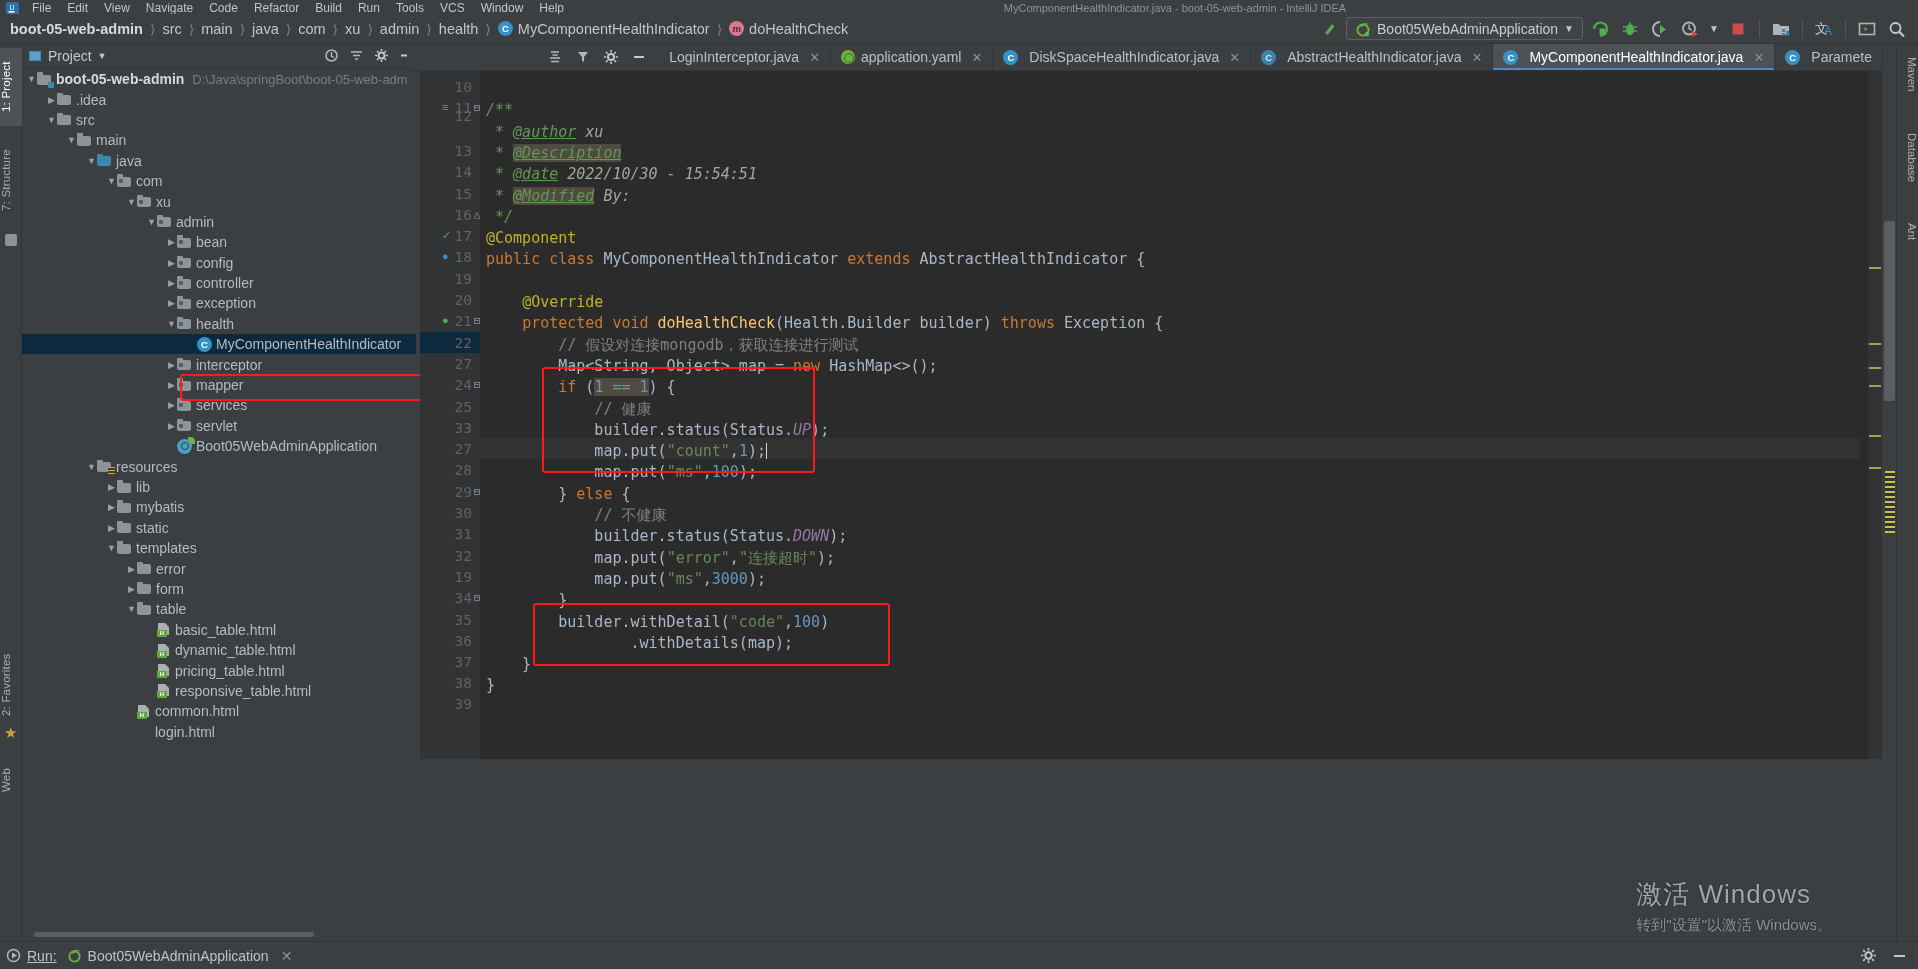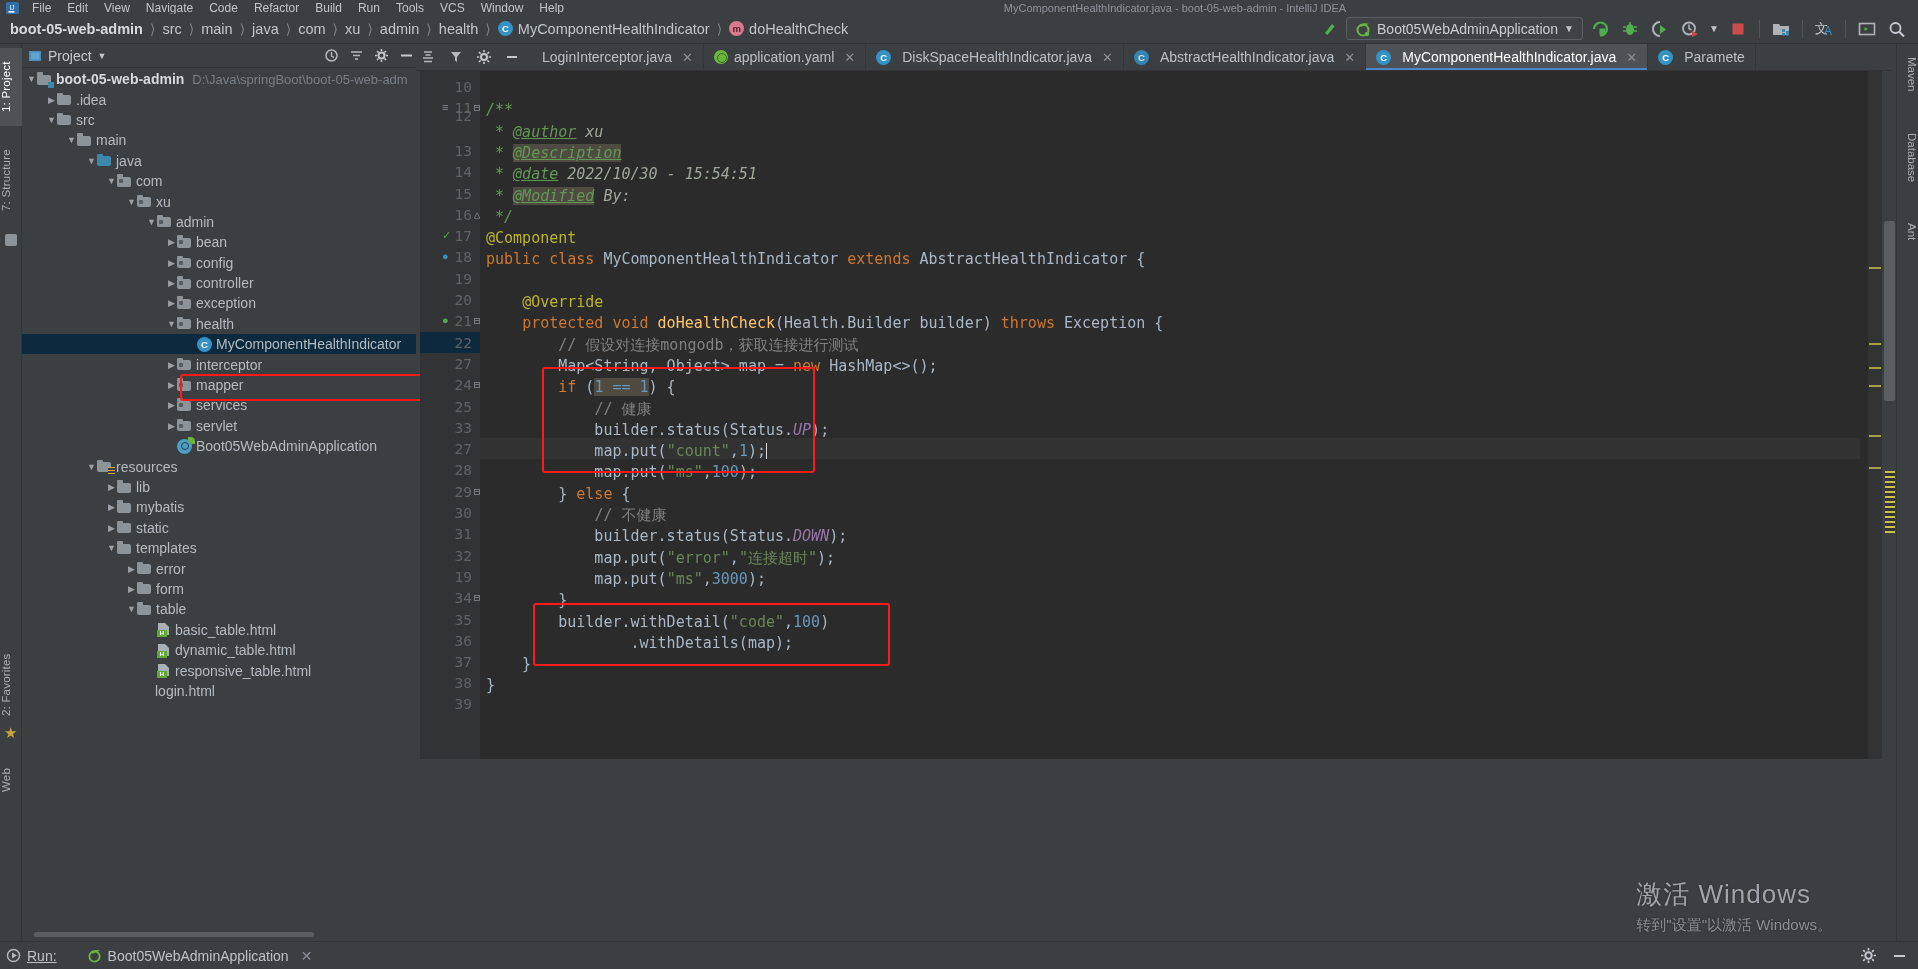--- a/index.html
+++ b/index.html
@@ -114,23 +114,24 @@
   .htmlic .pg { position:absolute; left:1px; top:1px; width:11px; height:12px; background:#a9b0b5; }
   .htmlic .pg:after { content:''; position:absolute; right:0; top:0; border-left:4px solid transparent;
                       border-top:4px solid #3c3f41; }
   .htmlic .h { position:absolute; left:0px; bottom:0px; width:10px; height:7px; background:#62a838;
                color:#fff; font-size:6px; font-weight:bold; text-align:center; line-height:7px; }
 
   .selbox { position:absolute; border:2.5px solid #ff1a1a; border-radius:3px; pointer-events:none; }
 
   
   .tabsrow {
-    position:absolute; left:416px; top:44px; width:1476px; height:27px;
+    position:absolute; left:407px; top:44px; width:1476px; height:27px;
     background:#3c3f41; display:flex; align-items:stretch; overflow:hidden;
     border-bottom:1px solid #323437;
+    justify-content:flex-end;
   }
   .tabsleft { display:flex; align-items:center; gap:12px; padding:0 12px 0 4px; color:#a9b0b6; }
   .tab {
     display:flex; align-items:center; gap:6px; padding:0 10px; font-size:14px;
     color:#b9c0c6; white-space:nowrap; border-right:1px solid #343739; position:relative;
   }
   .tab.active { background:#4e5254; color:#ffffff; }
   .tab.active:after { content:''; position:absolute; left:0; right:0; bottom:0; height:2px; background:#4a88c7; }
   .tab .x { color:#8b9197; font-size:13px; margin-left:4px; }
   .yamlic { width:14px; height:14px; border-radius:50%; background:#6db33f; flex:none; position:relative; }
@@ -176,21 +177,21 @@
   .scroller { position:absolute; right:0; top:0; width:14px; height:688px; background:#3c3f41; }
   .scrollthumb { position:absolute; right:1px; width:11px; background:#5b5e60; border-radius:2px; }
   .errstripe { position:absolute; right:1px; width:10px; background:#c8c24a; }
 
   
   .runbar {
     position:absolute; left:0; bottom:0; width:1918px; height:28px;
     background:#3c3f41; display:flex; align-items:center; padding-left:6px;
     font-size:14px; color:#bcc2c7; border-top:1px solid #323437;
   }
-  .runbar .runlbl { margin-left:6px; margin-right:30px;text-decoration:underline; }
+  .runbar .runlbl { margin-left:6px; margin-right:10px;text-decoration:underline; }
   .runchip { display:flex; align-items:center; gap:6px; }
   .runbar .right { margin-left:auto; display:flex; align-items:center; gap:14px; padding-right:10px; }
   .hsplit { position:absolute; left:22px; bottom:28px; width:398px; height:13px; background:#3c3f41; }
   .hthumb { position:absolute; left:12px; top:4px; height:5px; background:#5b5e60; border-radius:2px; }
 
   
   .watermark {
     position:absolute; right:86px; bottom:34px; text-align:left; color:#6f7479;
     text-shadow:0 0 2px rgba(0,0,0,.4);
   }
@@ -615,21 +616,37 @@
             <span class="h">H</span>
           </span>
           <span class="tlabel">dynamic_table.html</span>
         </div>
         <div class="trow" style="padding-left: 124px;">
           <span class="tw"></span>
           <span class="htmlic">
             <span class="pg"></span>
             <span class="h">H</span>
           </span>
+          <span class="tlabel">pricing_table.html</span>
+        </div>
+        <div class="trow" style="padding-left: 124px;">
+          <span class="tw"></span>
+          <span class="htmlic">
+            <span class="pg"></span>
+            <span class="h">H</span>
+          </span>
           <span class="tlabel">responsive_table.html</span>
+        </div>
+        <div class="trow" style="padding-left: 104px;">
+          <span class="tw"></span>
+          <span class="htmlic">
+            <span class="pg"></span>
+            <span class="h">H</span>
+          </span>
+          <span class="tlabel">common.html</span>
         </div>
         <div class="trow" style="padding-left: 104px;">
           <span class="tw"></span>
           <span class="htmlic"></span>
           <span class="tlabel">login.html</span>
         </div>
       </div>
     <div class="selbox" style="left:158px;top:330px;width:288px;height:27px"></div>
   </div>
   <div class="hsplit">

